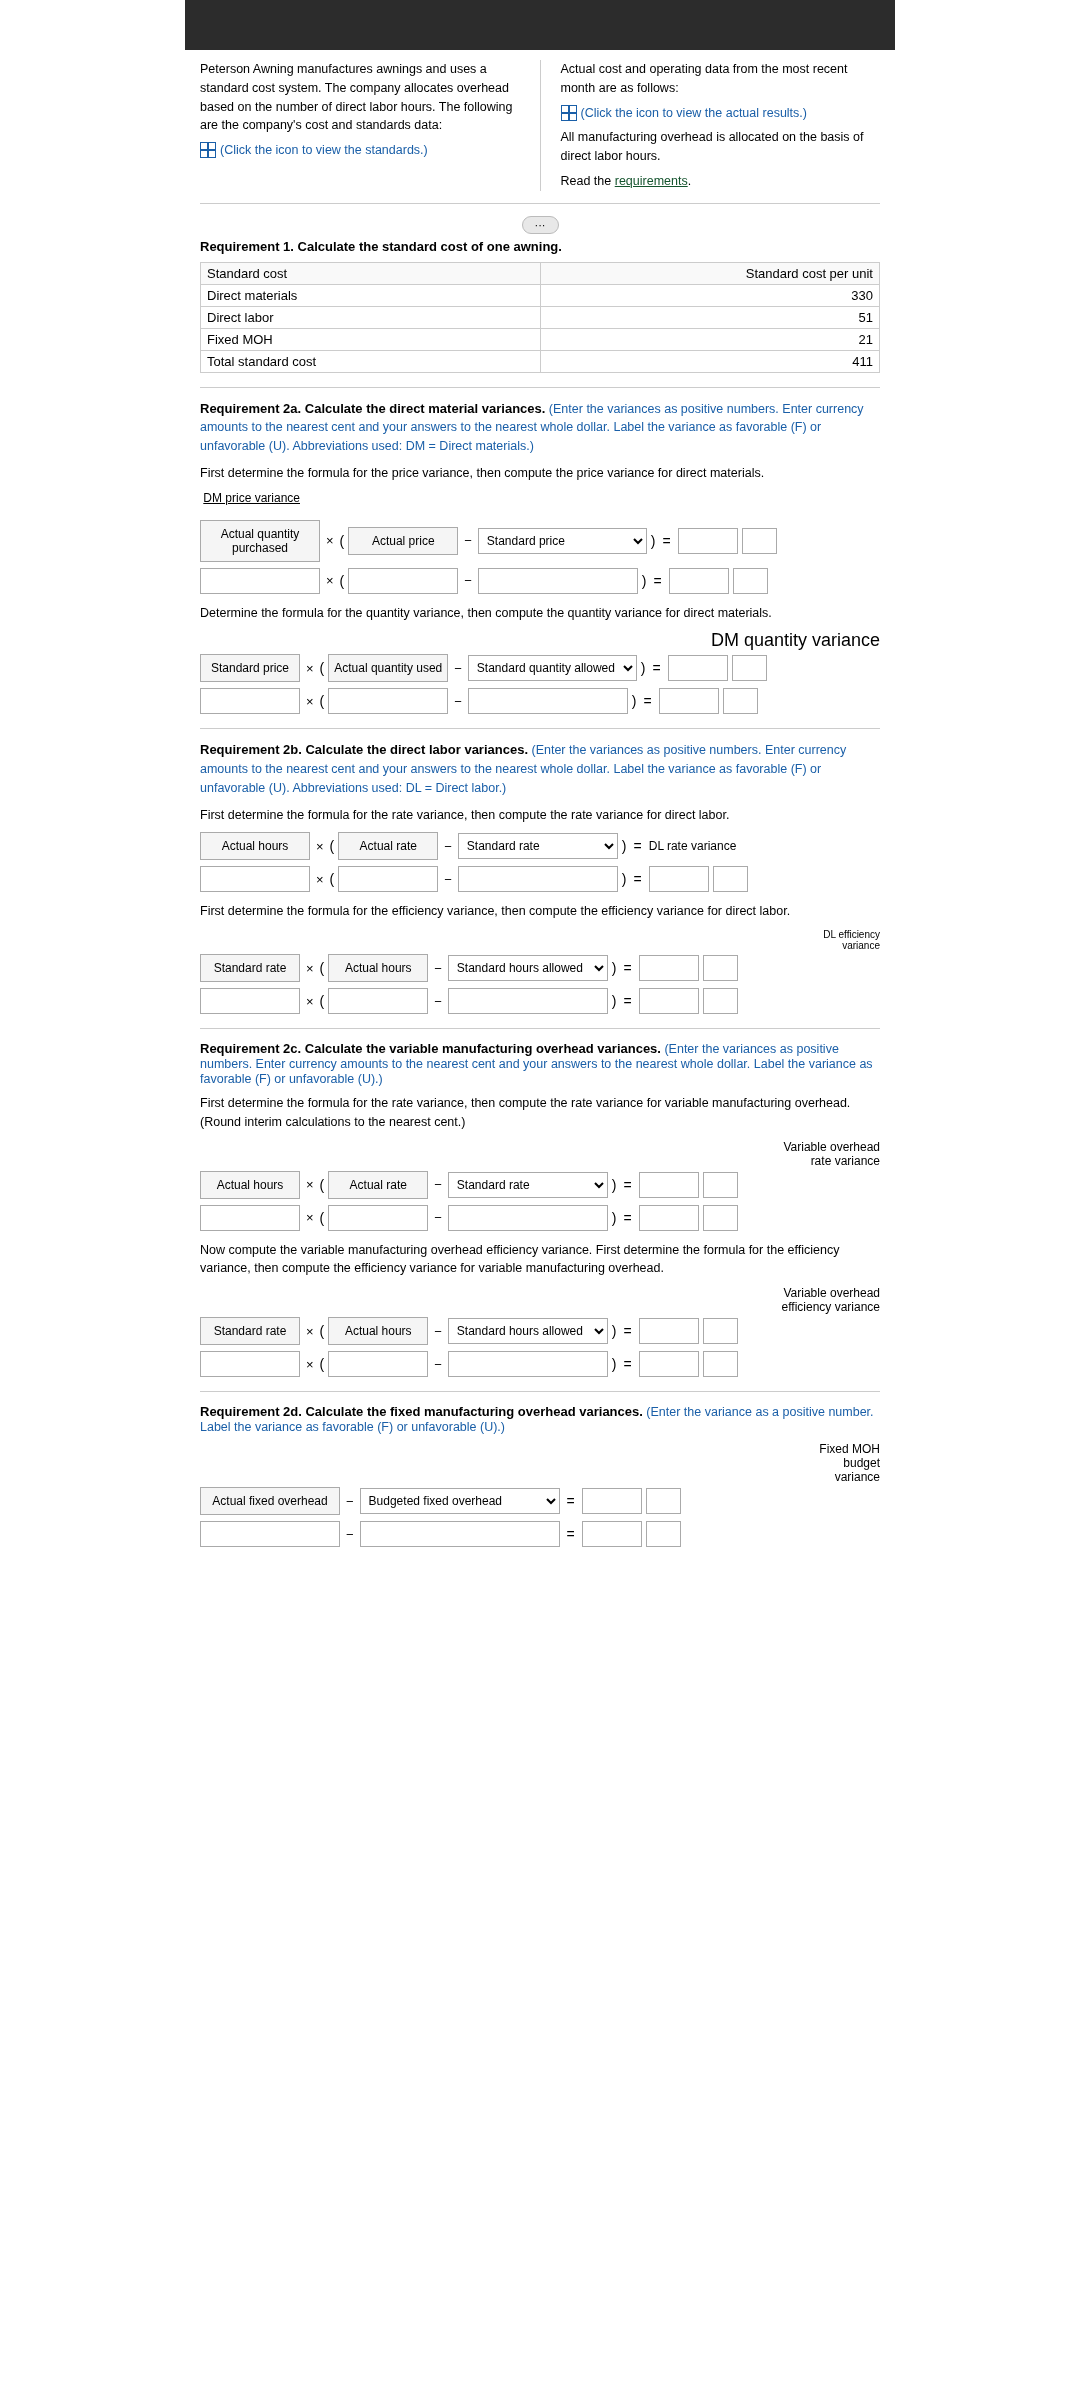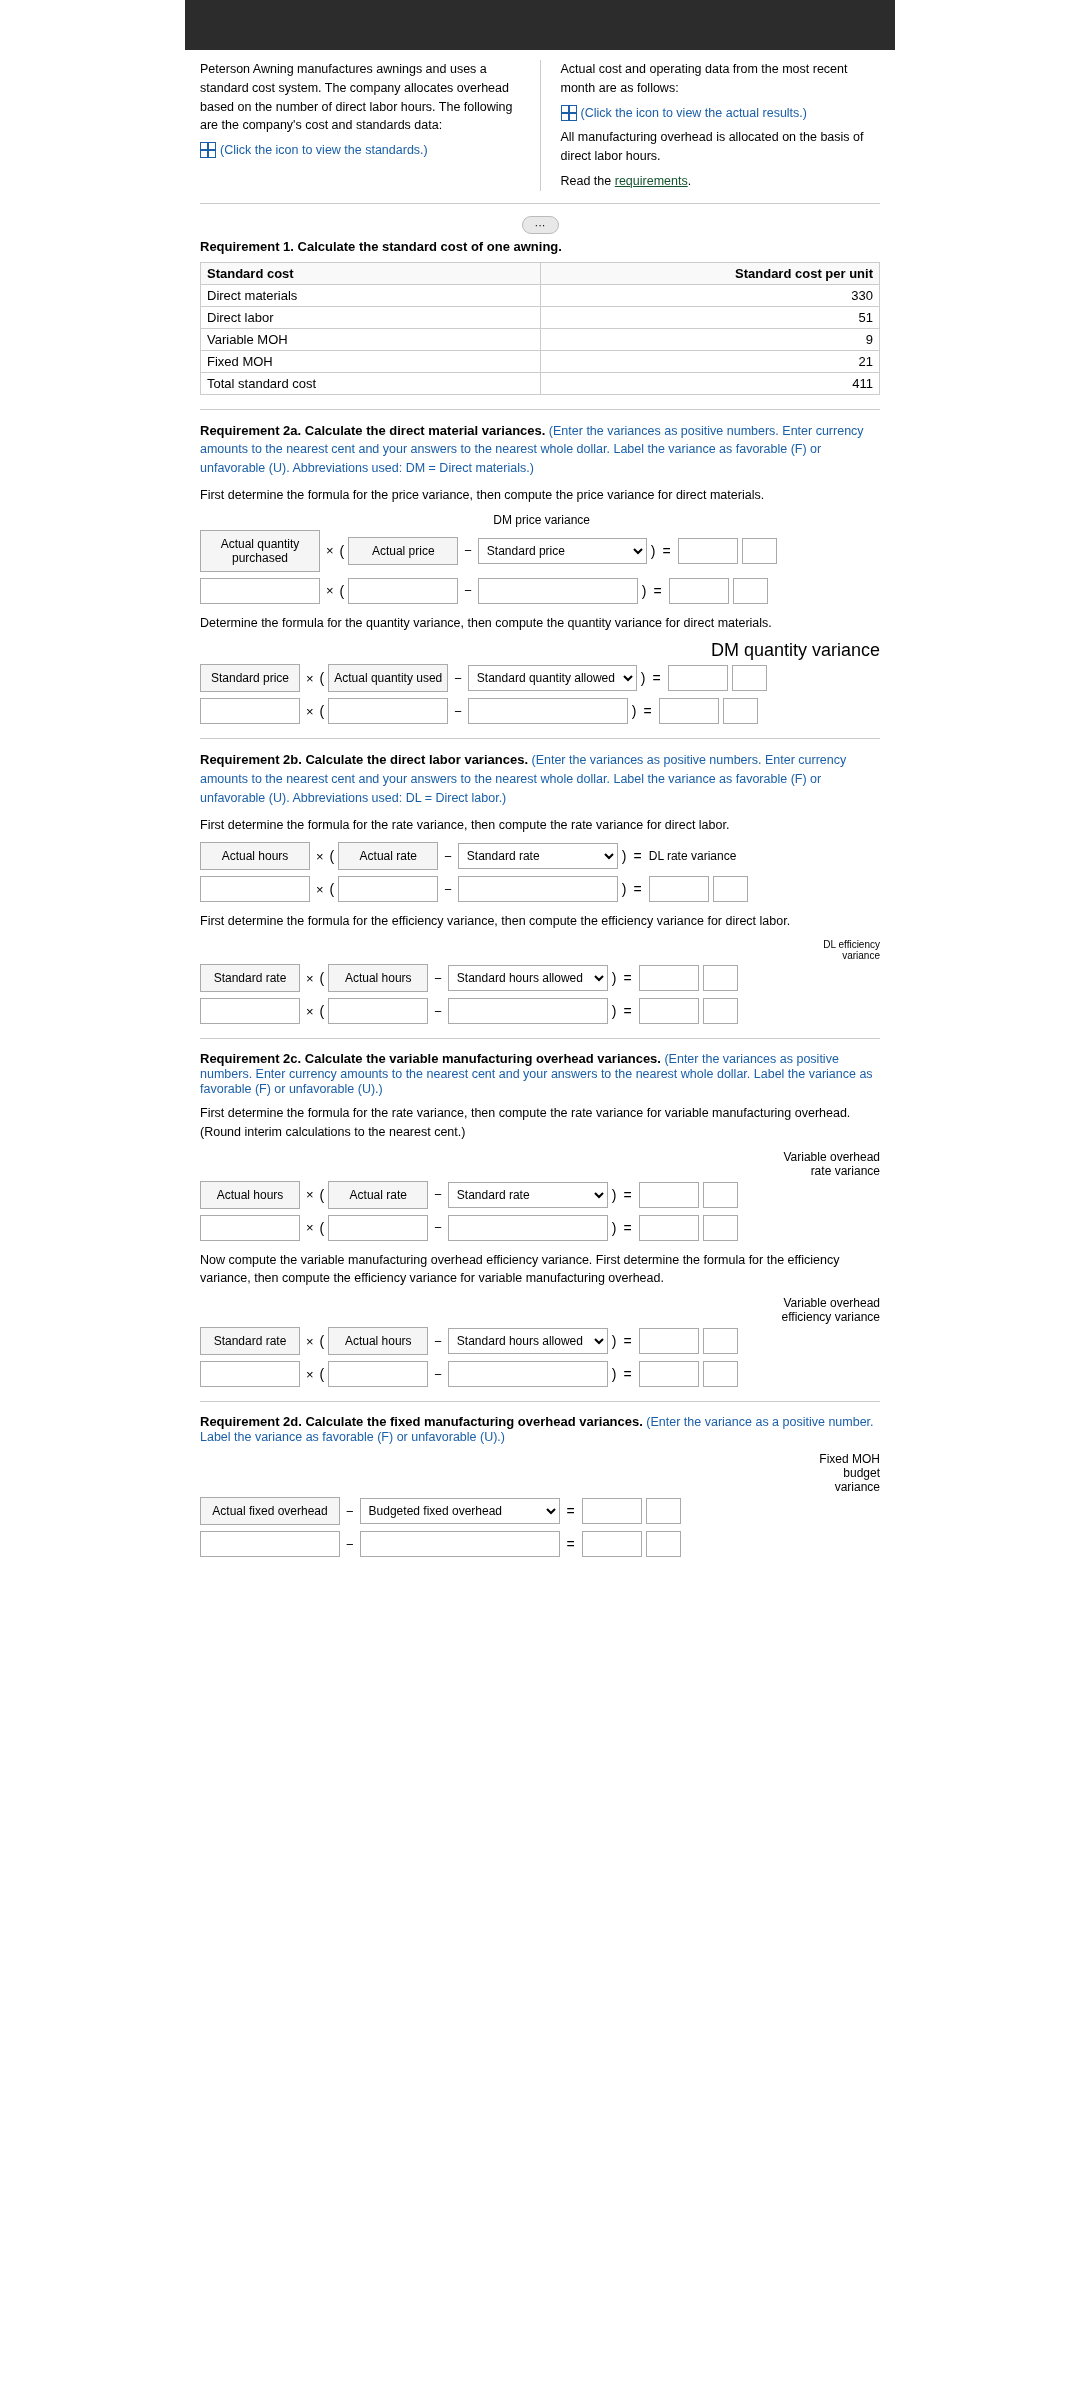--- a/index.html
+++ b/index.html
@@ -73,21 +73,21 @@
     }
     .std-cost-table {
       width: 100%;
       border-collapse: collapse;
       margin-bottom: 10px;
       font-size: 13px;
     }
     .std-cost-table th {
       text-align: left;
       padding: 3px 6px;
-      font-weight: bold;
+      font-weight: normal;
       border: 1px solid #ccc;
       background: #f9f9f9;
     }
     .std-cost-table td {
       padding: 3px 6px;
       border: 1px solid #ccc;
     }
     .std-cost-table .input-cell {
       text-align: right;
     }
@@ -228,26 +228,20 @@
           <input type="text" value="330" style="">
         </td>
       </tr>
       <tr>
         <td>Direct labor</td>
         <td class="input-cell">
           <input type="text" value="51" style="">
         </td>
       </tr>
       <tr>
-        <td>Variable MOH</td>
-        <td class="input-cell">
-          <input type="text" value="9" style="">
-        </td>
-      </tr>
-      <tr>
         <td>Fixed MOH</td>
         <td class="input-cell">
           <input type="text" value="21" style="">
         </td>
       </tr>
       <tr>
         <td>Total standard cost</td>
         <td class="input-cell">
           <input type="text" value="411" style="">
         </td>
@@ -259,21 +253,21 @@
   <hr class="section-divider">
 
   <div class="requirement-section">
     <p class="req-title">
       <span>Requirement 2a.</span><span> Calculate the direct material variances.</span><span class="req-desc highlight" style="font-weight:normal;color:#1a5fa8;font-size:12.5px;"> (Enter the variances as positive numbers. Enter currency amounts to the nearest cent and your answers to the nearest whole dollar. Label the variance as favorable (F) or unfavorable (U). Abbreviations used: DM = Direct materials.)</span>
     </p>
 
     <div class="sub-section">
       <p class="req-desc" style="margin-bottom:8px;">First determine the formula for the price variance, then compute the price variance for direct materials.</p>
 
-      <div style="display:flex;justify-content:center;margin-bottom:3px;">
+      <div style="display:flex;justify-content:flex-start;margin-bottom:15px;text-decoration:underline;">
         <span style="font-size:12px;min-width:100px;text-align:right;">DM price variance</span>
       </div>
 
       <div class="formula-row">
         <div class="formula-box label-box" style="min-width:120px;text-align:center;padding:6px 4px;font-size:12px;">
           <span>Actual quantity<br>purchased</span>
         </div>
         <span class="formula-operator">×</span>
         <span class="paren">(</span>
         <div class="formula-box label-box" style="min-width:110px;text-align:center;padding:6px 4px;">

